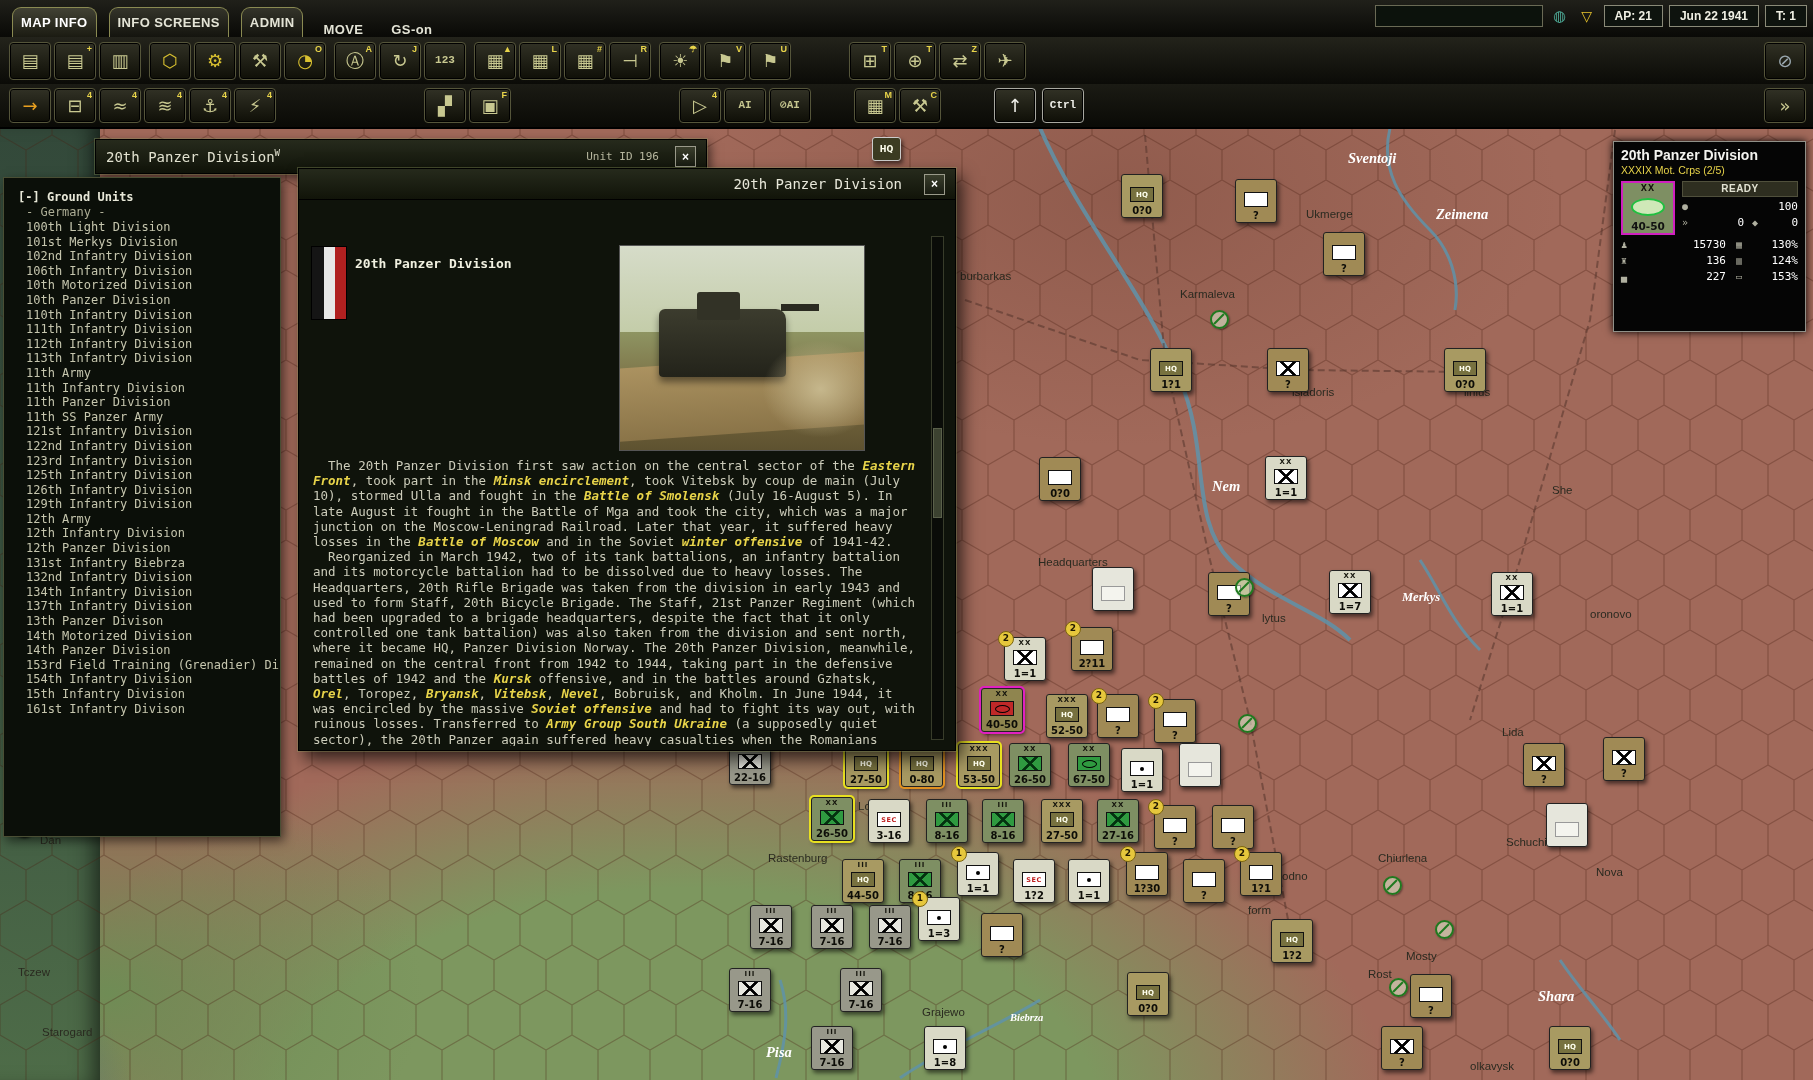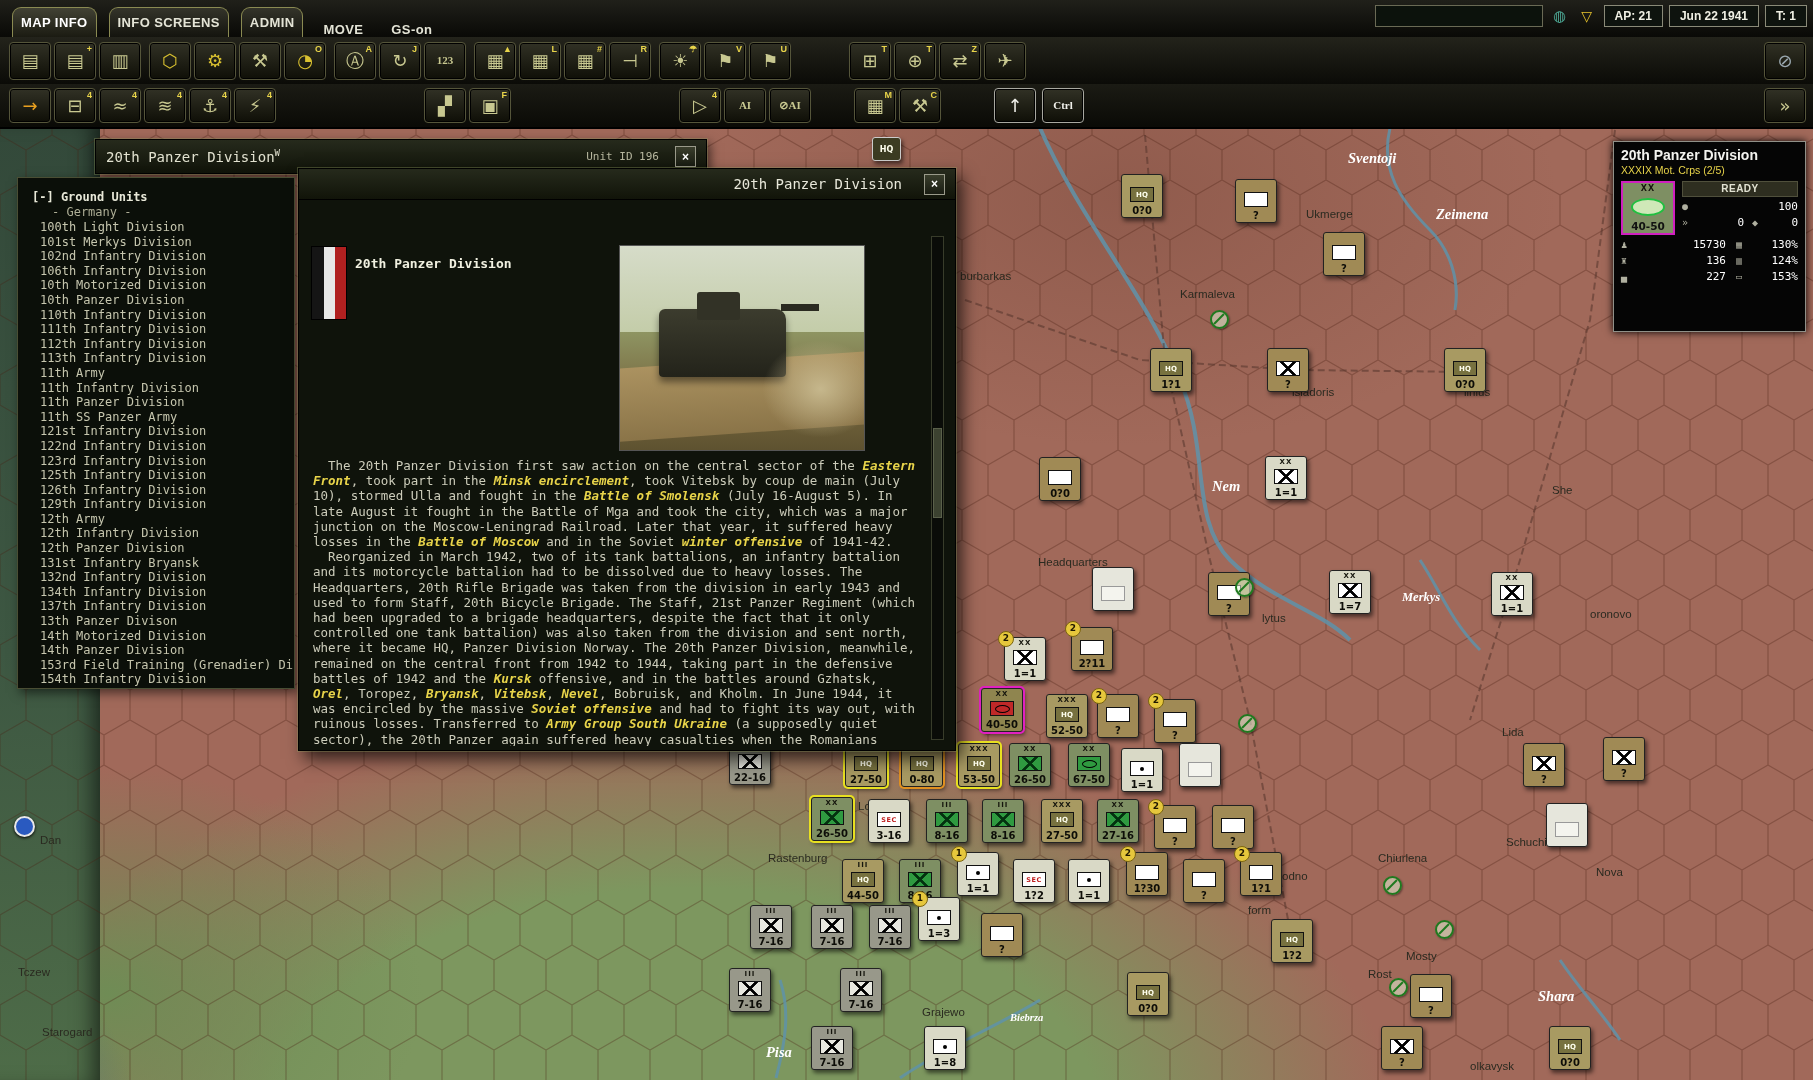--- a/index.html
+++ b/index.html
@@ -81,39 +81,39 @@
   #toolbar1{top:37px;height:47px;}
   #toolbar2{top:84px;height:43px;background:linear-gradient(#1b1b14,#0a0a06);}
   .tgroup{display:flex;gap:5px;margin-left:10px;}
   .tgroup:first-child{margin-left:2px;}
   .push-right{margin-left:auto !important;}
   .tbtn{position:relative;width:40px;height:36px;background:linear-gradient(#30302 4,#101008);
         background:linear-gradient(#303024,#101008);border:1px solid #000;outline:1px solid #55553a;
         border-radius:3px;color:#c8c890;display:flex;align-items:center;justify-content:center;cursor:pointer;padding:0;}
   #toolbar2 .tbtn{height:33px;}
   .glyph{font-size:18px;font-family:"DejaVu Sans",sans-serif;line-height:1;}
-  .smtext .glyph{font-size:11px;font-weight:bold;font-family:Liberation Serif, serif;}
+  .smtext .glyph{font-size:11px;font-weight:bold;font-family:Liberation Mono, monospace;}
   .bdg{position:absolute;top:0;right:2px;font-size:9px;color:#e8d44a;font-weight:bold;font-family:"Liberation Sans",sans-serif;}
   .lite{outline-color:#a8a8a0;color:#f0f0ea;}
 
   
   .dlg-a-titlebar{position:absolute;left:95px;top:139px;width:590px;height:33px;z-index:30;
         background:linear-gradient(#262a1c,#101309);border:1px solid #000;outline:1px solid rgba(150,160,100,.35);
         display:flex;align-items:center;padding:0 10px;box-shadow:3px 4px 10px rgba(0,0,0,.6);}
   .da-title{color:#e2e2d0;font:14px "DejaVu Sans Mono",monospace;}
   .da-title sup{font-size:9px;}
   .da-unitid{margin-left:auto;color:#b8b8a0;font:11px "DejaVu Sans Mono",monospace;margin-right:16px;}
   .close-btn{width:21px;height:21px;background:linear-gradient(#3a3e2c,#191c12);border:1px solid #9a9a8a;
         color:#fff;font:bold 12px/1 "Liberation Sans",sans-serif;display:flex;align-items:center;justify-content:center;cursor:pointer;}
 
-  .list-box{position:absolute;left:17px;top:177px;width:278px;height:512px;z-index:31;
+  .list-box{position:absolute;left:3px;top:177px;width:278px;height:660px;z-index:31;
         background:#0b0f09;border:1px solid #4a4e34;box-shadow:3px 4px 10px rgba(0,0,0,.55);
         overflow:hidden;padding:12px 0 0 14px;box-sizing:border-box;}
   .lb-head{color:#e8e8d8;font:bold 12px/15px "DejaVu Sans Mono",monospace;cursor:pointer;}
-  .lb-nation{color:#aeae96;font:12px/15px "DejaVu Sans Mono",monospace;margin-left:20px;}
+  .lb-nation{color:#aeae96;font:12px/15px "DejaVu Sans Mono",monospace;margin-left:8px;}
   .uitem{color:#c6c6ae;font:12px/14.6px "DejaVu Sans Mono",monospace;padding-left:8px;white-space:nowrap;cursor:pointer;}
 
   .support-panel{position:absolute;left:100px;top:752px;width:630px;height:308px;z-index:29;
         background:#0d110a;border:1px solid #000;outline:1px solid rgba(140,150,90,.25);}
   .assign-btn{position:absolute;left:252px;bottom:28px;color:#e8e8e0;font:bold 11px "Liberation Sans",sans-serif;
         letter-spacing:.4px;cursor:pointer;}
 
   .dialog-b{position:absolute;left:298px;top:168px;width:656px;height:581px;z-index:35;
         background:#0f130b;border:1px solid #000;outline:1px solid rgba(150,160,100,.35);
         box-shadow:6px 8px 16px rgba(0,0,0,.7);}
@@ -765,21 +765,21 @@
         <div class="uitem">11th SS Panzer Army</div>
         <div class="uitem">121st Infantry Division</div>
         <div class="uitem">122nd Infantry Division</div>
         <div class="uitem">123rd Infantry Division</div>
         <div class="uitem">125th Infantry Division</div>
         <div class="uitem">126th Infantry Division</div>
         <div class="uitem">129th Infantry Division</div>
         <div class="uitem">12th Army</div>
         <div class="uitem">12th Infantry Division</div>
         <div class="uitem">12th Panzer Division</div>
-        <div class="uitem">131st Infantry Bryansk</div>
+        <div class="uitem">131st Infantry Biebrza</div>
         <div class="uitem">132nd Infantry Division</div>
         <div class="uitem">134th Infantry Division</div>
         <div class="uitem">137th Infantry Division</div>
         <div class="uitem">13th Panzer Divison</div>
         <div class="uitem">14th Motorized Division</div>
         <div class="uitem">14th Panzer Division</div>
         <div class="uitem">153rd Field Training (Grenadier) Di</div>
         <div class="uitem">154th Infantry Division</div>
         <div class="uitem">15th Infantry Division</div>
         <div class="uitem">161st Infantry Divison</div>

